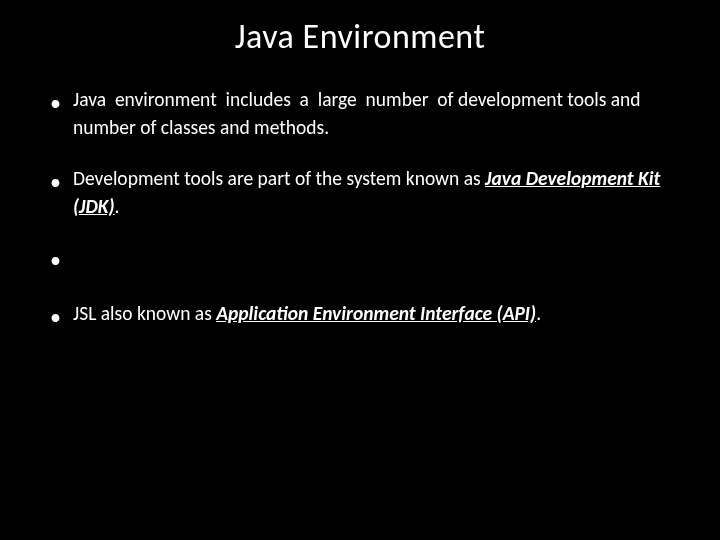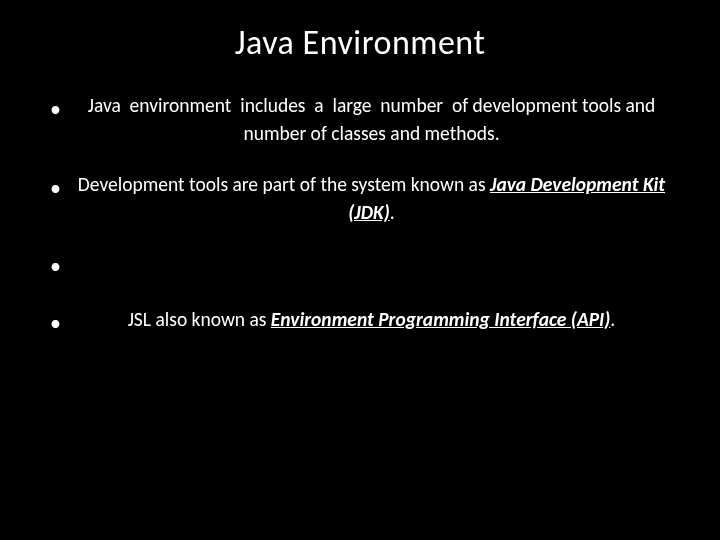--- a/index.html
+++ b/index.html
@@ -10,21 +10,21 @@
       background: #000;
       color: #fff;
       font-family: 'Calibri', 'Trebuchet MS', Arial, sans-serif;
       font-size: 20px;
       overflow: hidden;
     }
 
     .slide {
       width: 720px;
       height: 540px;
-      padding: 22px 50px 30px 50px;
+      padding: 16px 50px 30px 50px;
       display: flex;
       flex-direction: column;
     }
 
     .slide-title {
       text-align: center;
       font-size: 34px;
       font-weight: normal;
       margin-bottom: 28px;
       letter-spacing: 0.5px;
@@ -46,21 +46,20 @@
     }
 
     .bullet-dot {
       flex-shrink: 0;
       margin-top: 3px;
       font-size: 22px;
     }
 
     .bullet-text {
       flex: 1;
-      text-align: center;
     }
 
     .underline-italic {
       text-decoration: underline;
       font-style: italic;
       font-weight: bold;
     }
   </style>
 </head>
 <body>
@@ -84,18 +83,18 @@
       </span>
     </li>
 
     <li class="bullet-item">
       <span class="bullet-dot">•</span>
     </li>
 
     <li class="bullet-item">
       <span class="bullet-dot">•</span>
       <span class="bullet-text">
-        JSL also known as <span class="underline-italic">Environment Programming Interface (API)</span>.
+        JSL also known as <span class="underline-italic">Application Environment Interface (API)</span>.
       </span>
     </li>
 
   </ul>
 </div>
 
 </body></html>

